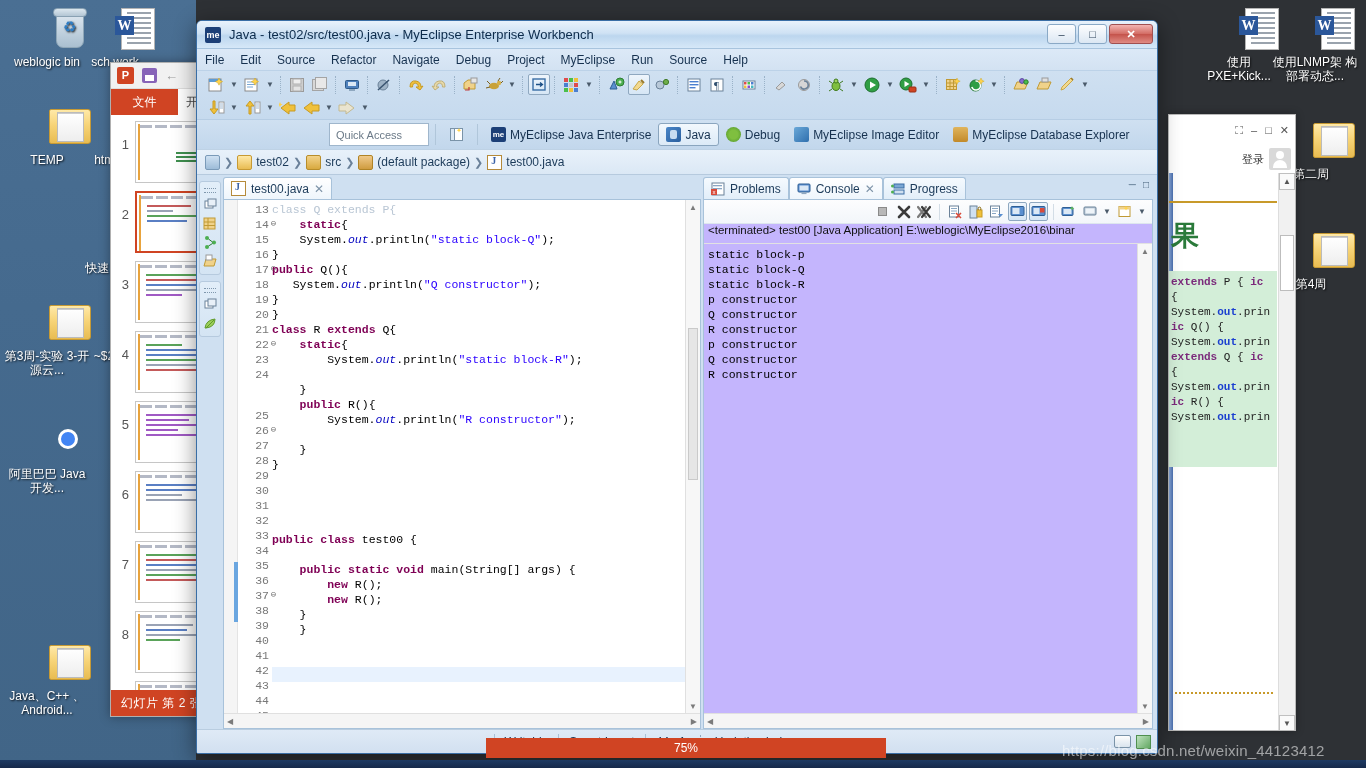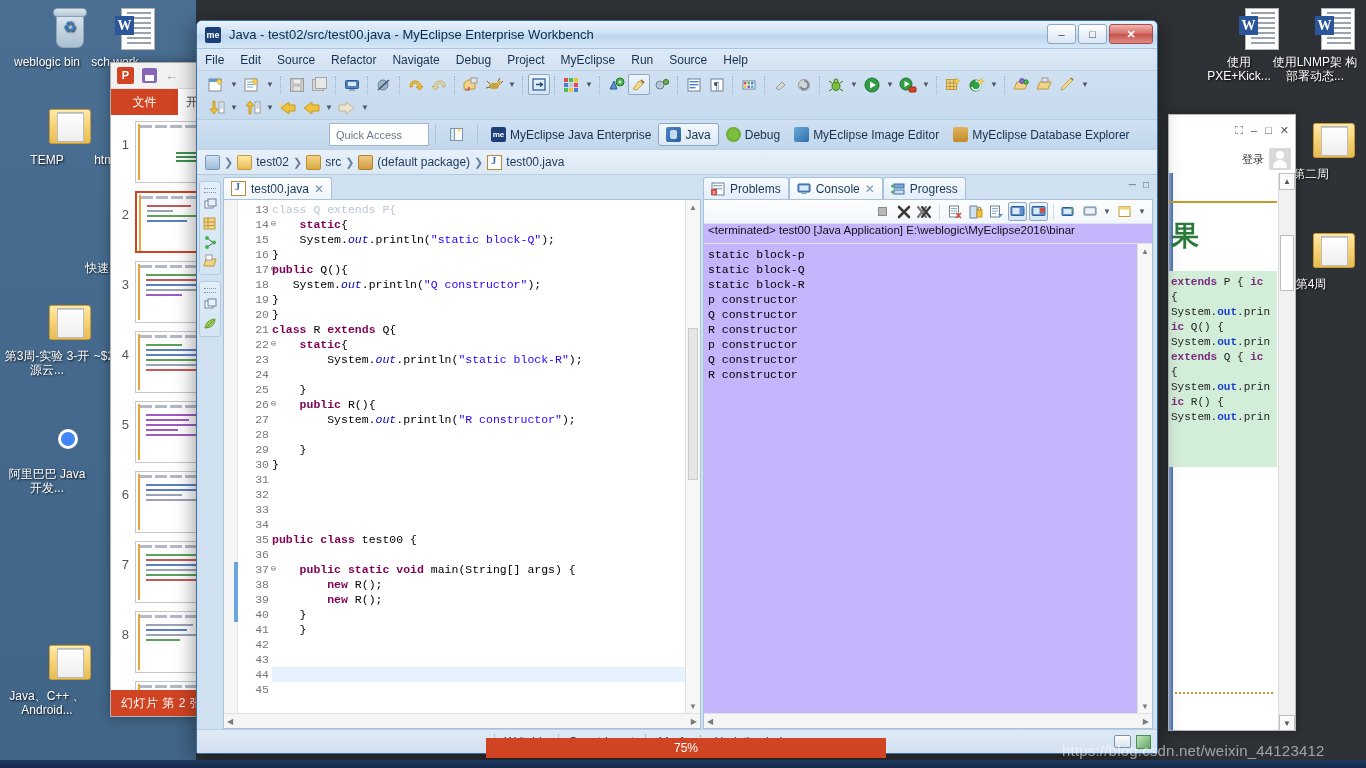--- a/index.html
+++ b/index.html
@@ -935,21 +935,21 @@
               <div style="position:relative;height:15px;">15</div>
               <div style="position:relative;height:15px;">16</div>
               <div style="position:relative;height:15px;">17<span class="fold" style="top:0;">⊖</span></div>
               <div style="position:relative;height:15px;">18</div>
               <div style="position:relative;height:15px;">19</div>
               <div style="position:relative;height:15px;">20</div>
               <div style="position:relative;height:15px;">21</div>
               <div style="position:relative;height:15px;">22<span class="fold" style="top:0;">⊖</span></div>
               <div style="position:relative;height:15px;">23</div>
               <div style="position:relative;height:15px;">24</div>
-              <div style="position:relative;height:15px;">25</div>
+              <div style="position:relative;height:15px;margin-top:26px;">25</div>
               <div style="position:relative;height:15px;">26<span class="fold" style="top:0;">⊖</span></div>
               <div style="position:relative;height:15px;">27</div>
               <div style="position:relative;height:15px;">28</div>
               <div style="position:relative;height:15px;">29</div>
               <div style="position:relative;height:15px;">30</div>
               <div style="position:relative;height:15px;">31</div>
               <div style="position:relative;height:15px;">32</div>
               <div style="position:relative;height:15px;">33</div>
               <div style="position:relative;height:15px;">34</div>
               <div style="position:relative;height:15px;">35</div>

